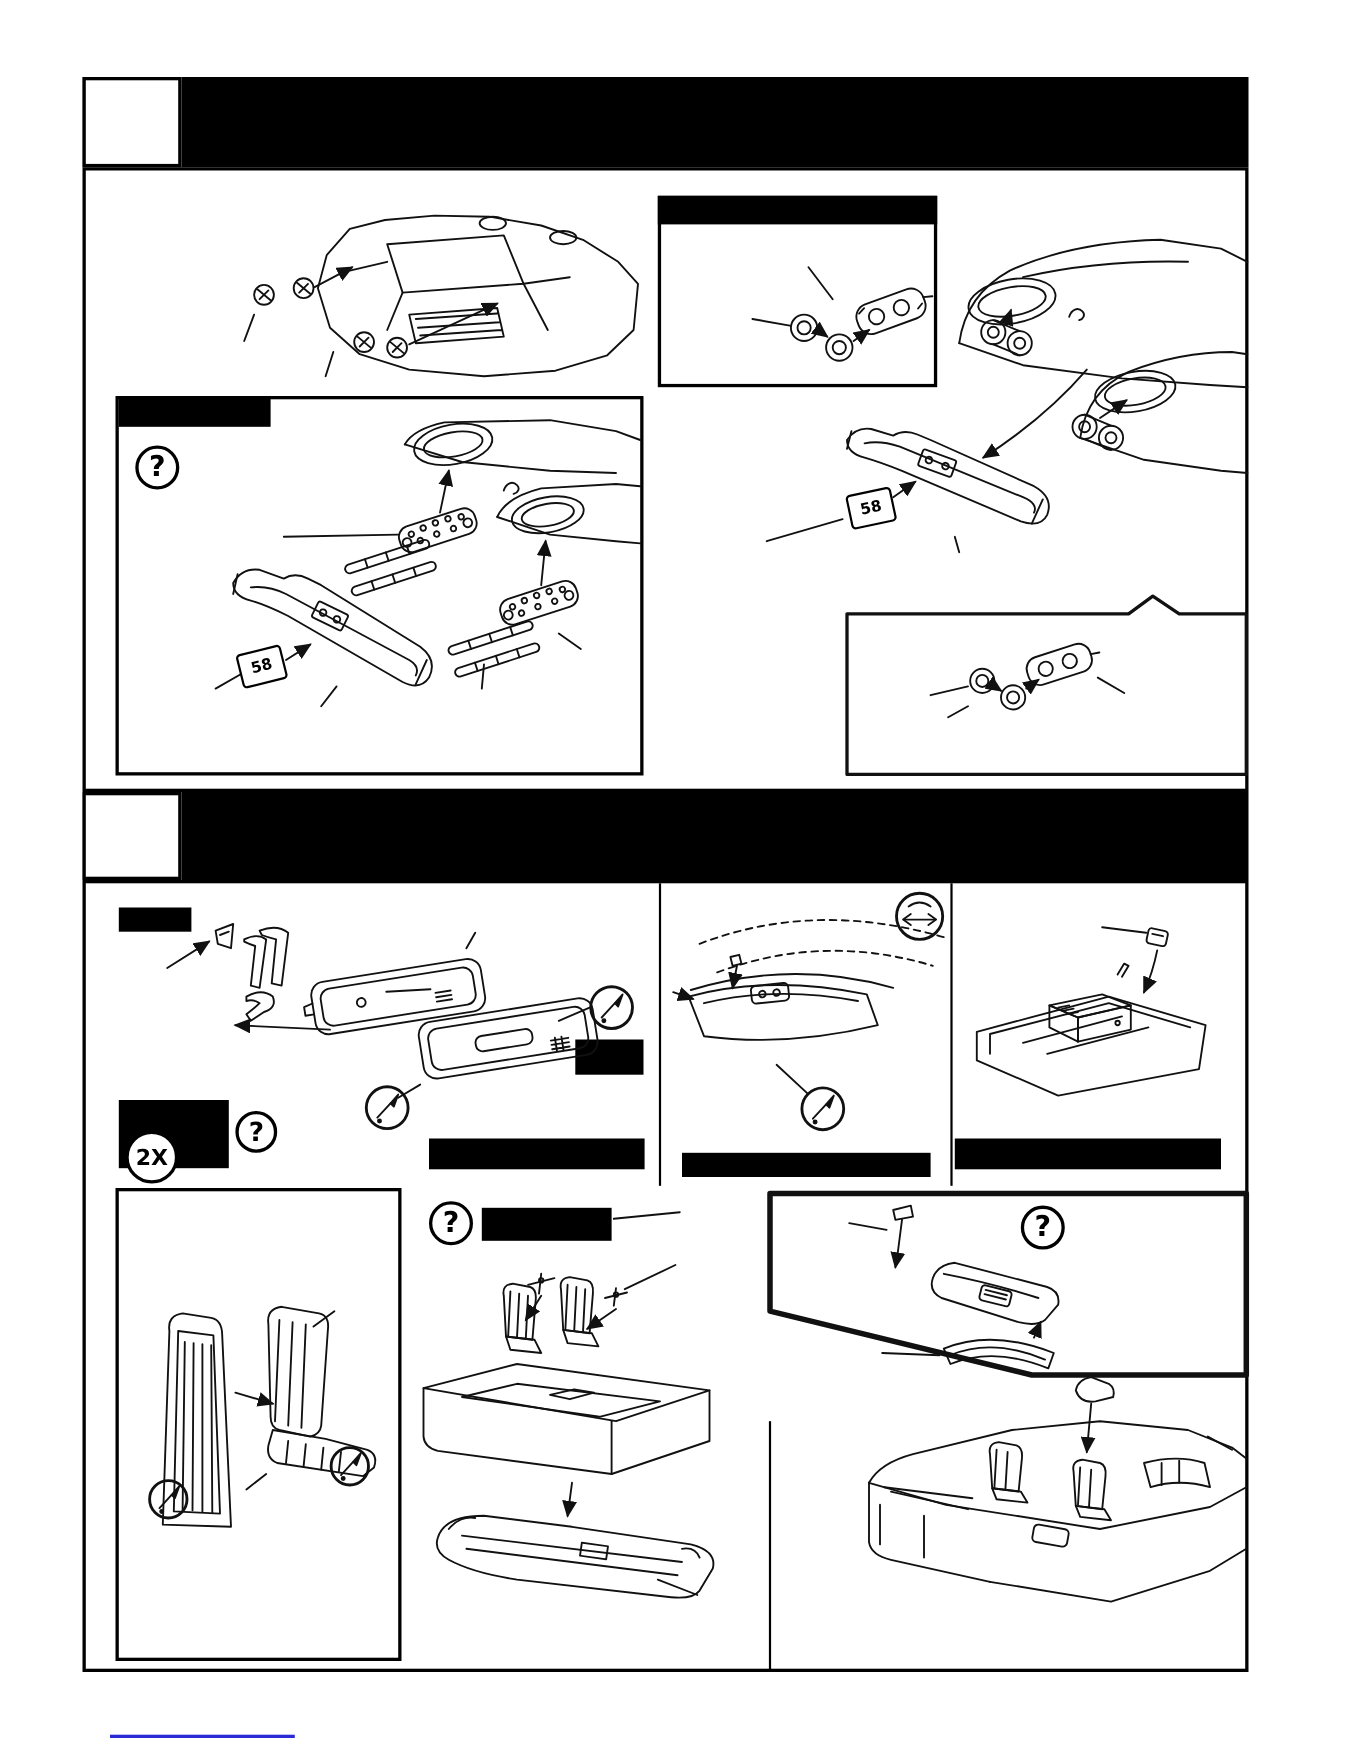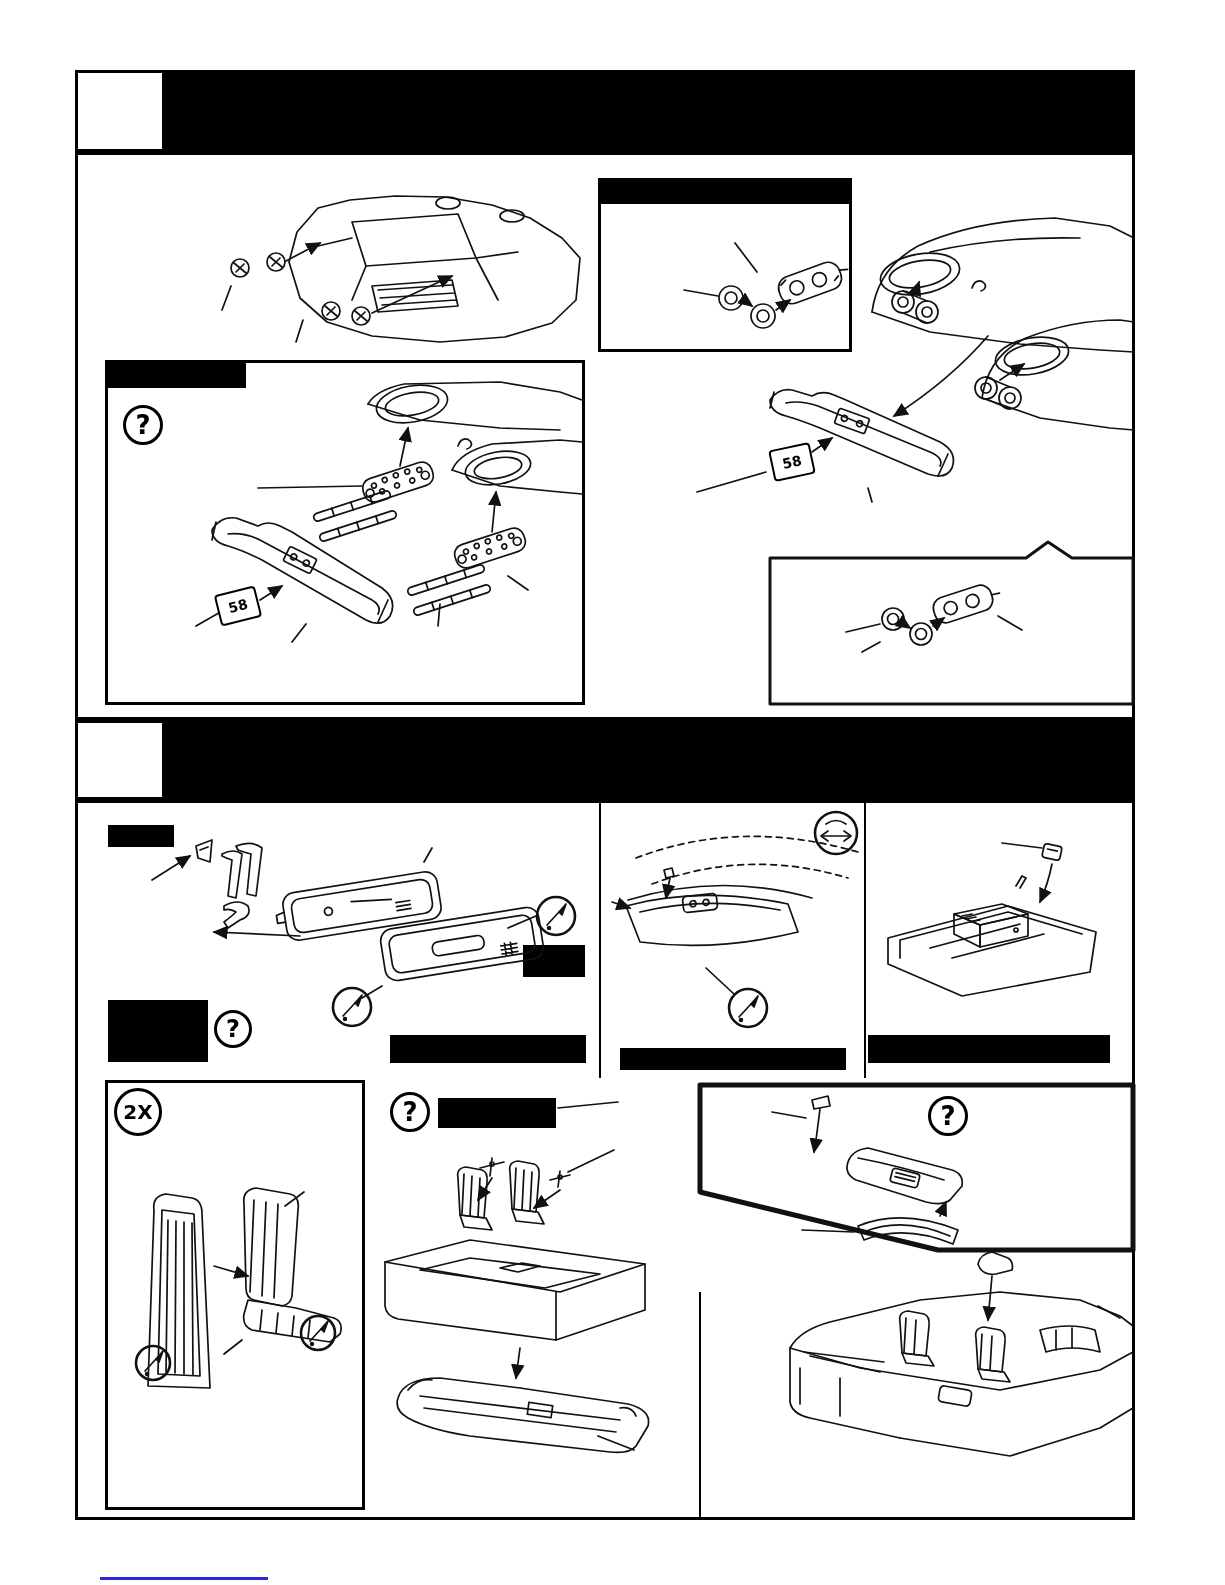--- a/index.html
+++ b/index.html
@@ -423,21 +423,21 @@
     </div>
 
   <div class="abs qbadge" style="left:390px;top:1092px;width:40px;height:40px;font-size:26px;">
       <span>?</span>
     </div>
 
   <div class="abs qbadge" style="left:928px;top:1096px;width:40px;height:40px;font-size:26px;">
       <span>?</span>
     </div>
 
-  <div class="abs qbadge" style="left:114px;top:1088px;width:48px;height:48px;font-size:20px;">
+  <div class="abs qbadge" style="left:114px;top:1028px;width:48px;height:48px;font-size:20px;">
       <span>2X</span>
     </div>
 
   <div class="abs plate" style="left:771px;top:446px;width:42px;height:32px;transform:rotate(-12deg);">
       <span>58</span>
     </div>
 
   <div class="abs plate" style="left:217px;top:590px;width:42px;height:32px;transform:rotate(-14deg);">
       <span>58</span>
     </div>

